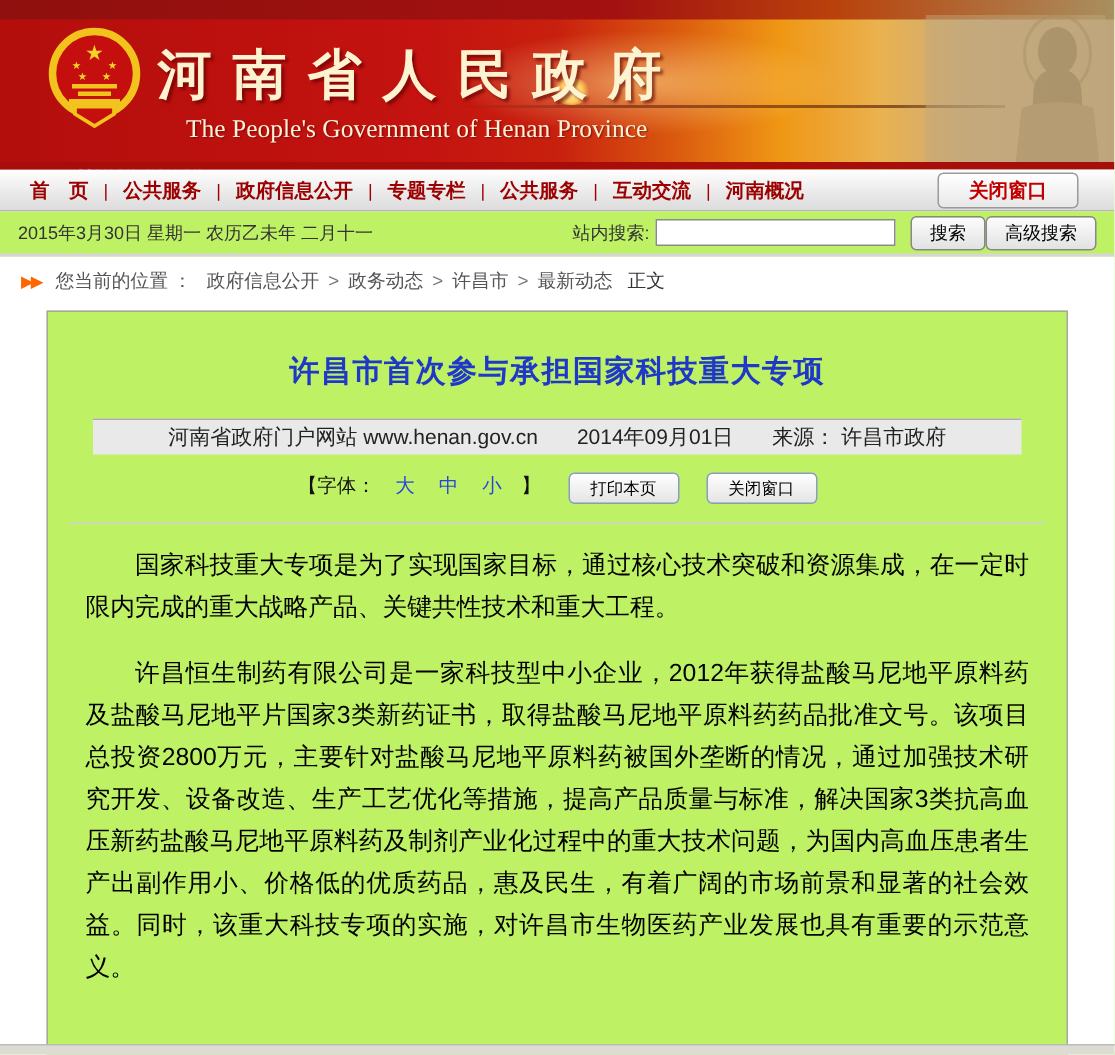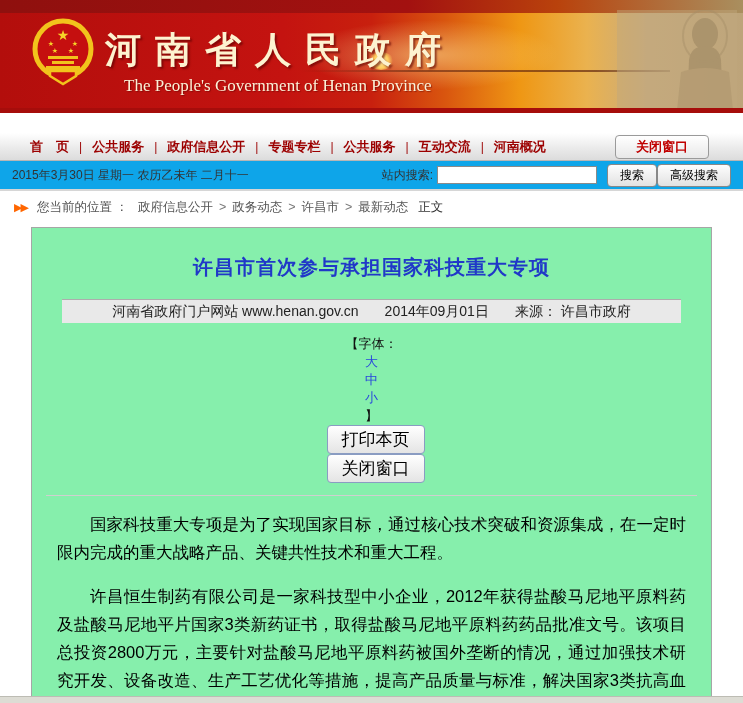--- a/index.html
+++ b/index.html
@@ -26,59 +26,59 @@
   .gov-domain { color:#fff; font-size:13px; font-weight:bold; margin-top:17px;
       font-family:"Liberation Sans",sans-serif;padding-left:28px; }
   .site-title { position:absolute; left:105px; top:26px; color:#fdf3d0;
       font-size:36px; font-weight:bold; letter-spacing:14px; white-space:nowrap;
       text-shadow:2px 2px 2px rgba(90,0,0,.6); font-family:"Liberation Serif","DejaVu Serif",serif; }
   .site-subtitle { position:absolute; left:124px; top:76px; color:#fbf2d8; font-size:17px;
       font-family:"Liberation Serif","DejaVu Serif",serif; text-shadow:1px 1px 1px rgba(90,0,0,.5); }
 
   
   .nav { height:28px; background:linear-gradient(#ffffff,#e9e9e9 60%,#dcdcdc);
-         border-bottom:1px solid #b6b6b6; display:flex; align-items:center; padding:0 20px;margin-top:20px; }
+         border-bottom:1px solid #b6b6b6; display:flex; align-items:center; padding:0 10px; }
   .nav-item { color:#9c0000; font-weight:bold; font-size:13px; padding:0 10px; cursor:pointer;
       text-decoration:none; white-space:nowrap; }
   .nav-sep { color:#9c0000; font-size:12px; }
   .nav-spacer { flex:1; }
   .gov-btn { background:linear-gradient(#ffffff,#e8e8e8); border:1px solid #9a9a9a; border-radius:4px;
       color:#c00000; font-weight:bold; font-size:13px; padding:2px 20px; margin-right:14px; cursor:pointer; }
 
   
-  .search-row { height:30px; background:#0ea5e9; border-bottom:2px solid #d6d6d6;
+  .search-row { height:30px; background:#bef264; border-bottom:2px solid #d6d6d6;
       display:flex; align-items:center; padding:0 12px; font-size:12px; color:#333; }
   .date-line { white-space:nowrap; }
   .search-spacer { flex:1; }
   .search-label { margin-right:4px; white-space:nowrap; }
   .search-input { width:160px; height:18px; border:1px solid #8a8a8a; margin-right:10px; padding:0 3px;
       font-size:12px; }
   .mini-btn { background:linear-gradient(#fdfdfd,#e2e2e2); border:1px solid #888; border-radius:4px;
       font-size:12px; padding:2px 12px; margin-right:0; cursor:pointer; white-space:nowrap; }
 
   
   .breadcrumb { height:32px; display:flex; align-items:center; padding:0 14px; font-size:12.5px; color:#555; }
   .crumb-icon { color:#f60; font-size:11px; letter-spacing:-2px; margin-right:10px; }
   .crumb-prefix { margin-right:6px; }
   .crumb-link { color:#555; text-decoration:none; cursor:pointer; margin:0 4px; }
   .crumb-sep { color:#777; margin:0 2px; }
   .crumb-current { color:#333; margin-left:6px; }
 
   
-  .article-box { margin:4px 31px 0; border:1px solid #a6a6a6; background:#86efac; height:496px; }
+  .article-box { margin:4px 31px 0; border:1px solid #a6a6a6; background:#bef264; height:496px; }
   .article-title { text-align:center; color:#2038c8; font-size:20px; font-weight:bold;
       padding:26px 20px 18px; letter-spacing:1px; }
   .meta-bar { margin:0 30px; background:#e9e9e9; border-top:1px solid #adadad; height:24px;
       line-height:23px; text-align:center; font-size:14px; color:#222; white-space:nowrap; }
   .meta-sep { display:inline-block; width:26px; }
   .tools-row { text-align:center; margin-top:12px; font-size:13px; color:#111;
-      display:flex; justify-content:center; align-items:center; gap:0;flex-direction:column; }
+      display:flex; justify-content:center; align-items:flex-start; gap:10px; }
   .font-link { color:#2846dd; text-decoration:none; cursor:pointer; margin:0 3px; }
   .tool-btn { background:linear-gradient(#ffffff,#e4e4e4); border:1px solid #8a9cc2; border-radius:4px;
-      font-size:17px; padding:2px 14px; margin-left:8px; cursor:pointer; }
+      font-size:11px; padding:2px 14px; margin-left:8px; cursor:pointer; }
   .tools-rule { border:none; border-top:1px solid #cfcfcf; margin:12px 14px 0; }
   .article-body { padding:14px 25px 0; font-size:16.5px; line-height:1.70; color:#000;
       text-align:justify; }
   .article-body p { text-indent:2em; margin-bottom:16px; }
 
   .bottom-strip { position:absolute; left:0; bottom:0; width:743px; height:7px;
       background:#dddcd4; border-top:1px solid #bdbcb4; }
 </style>
 </head>
 <body>

